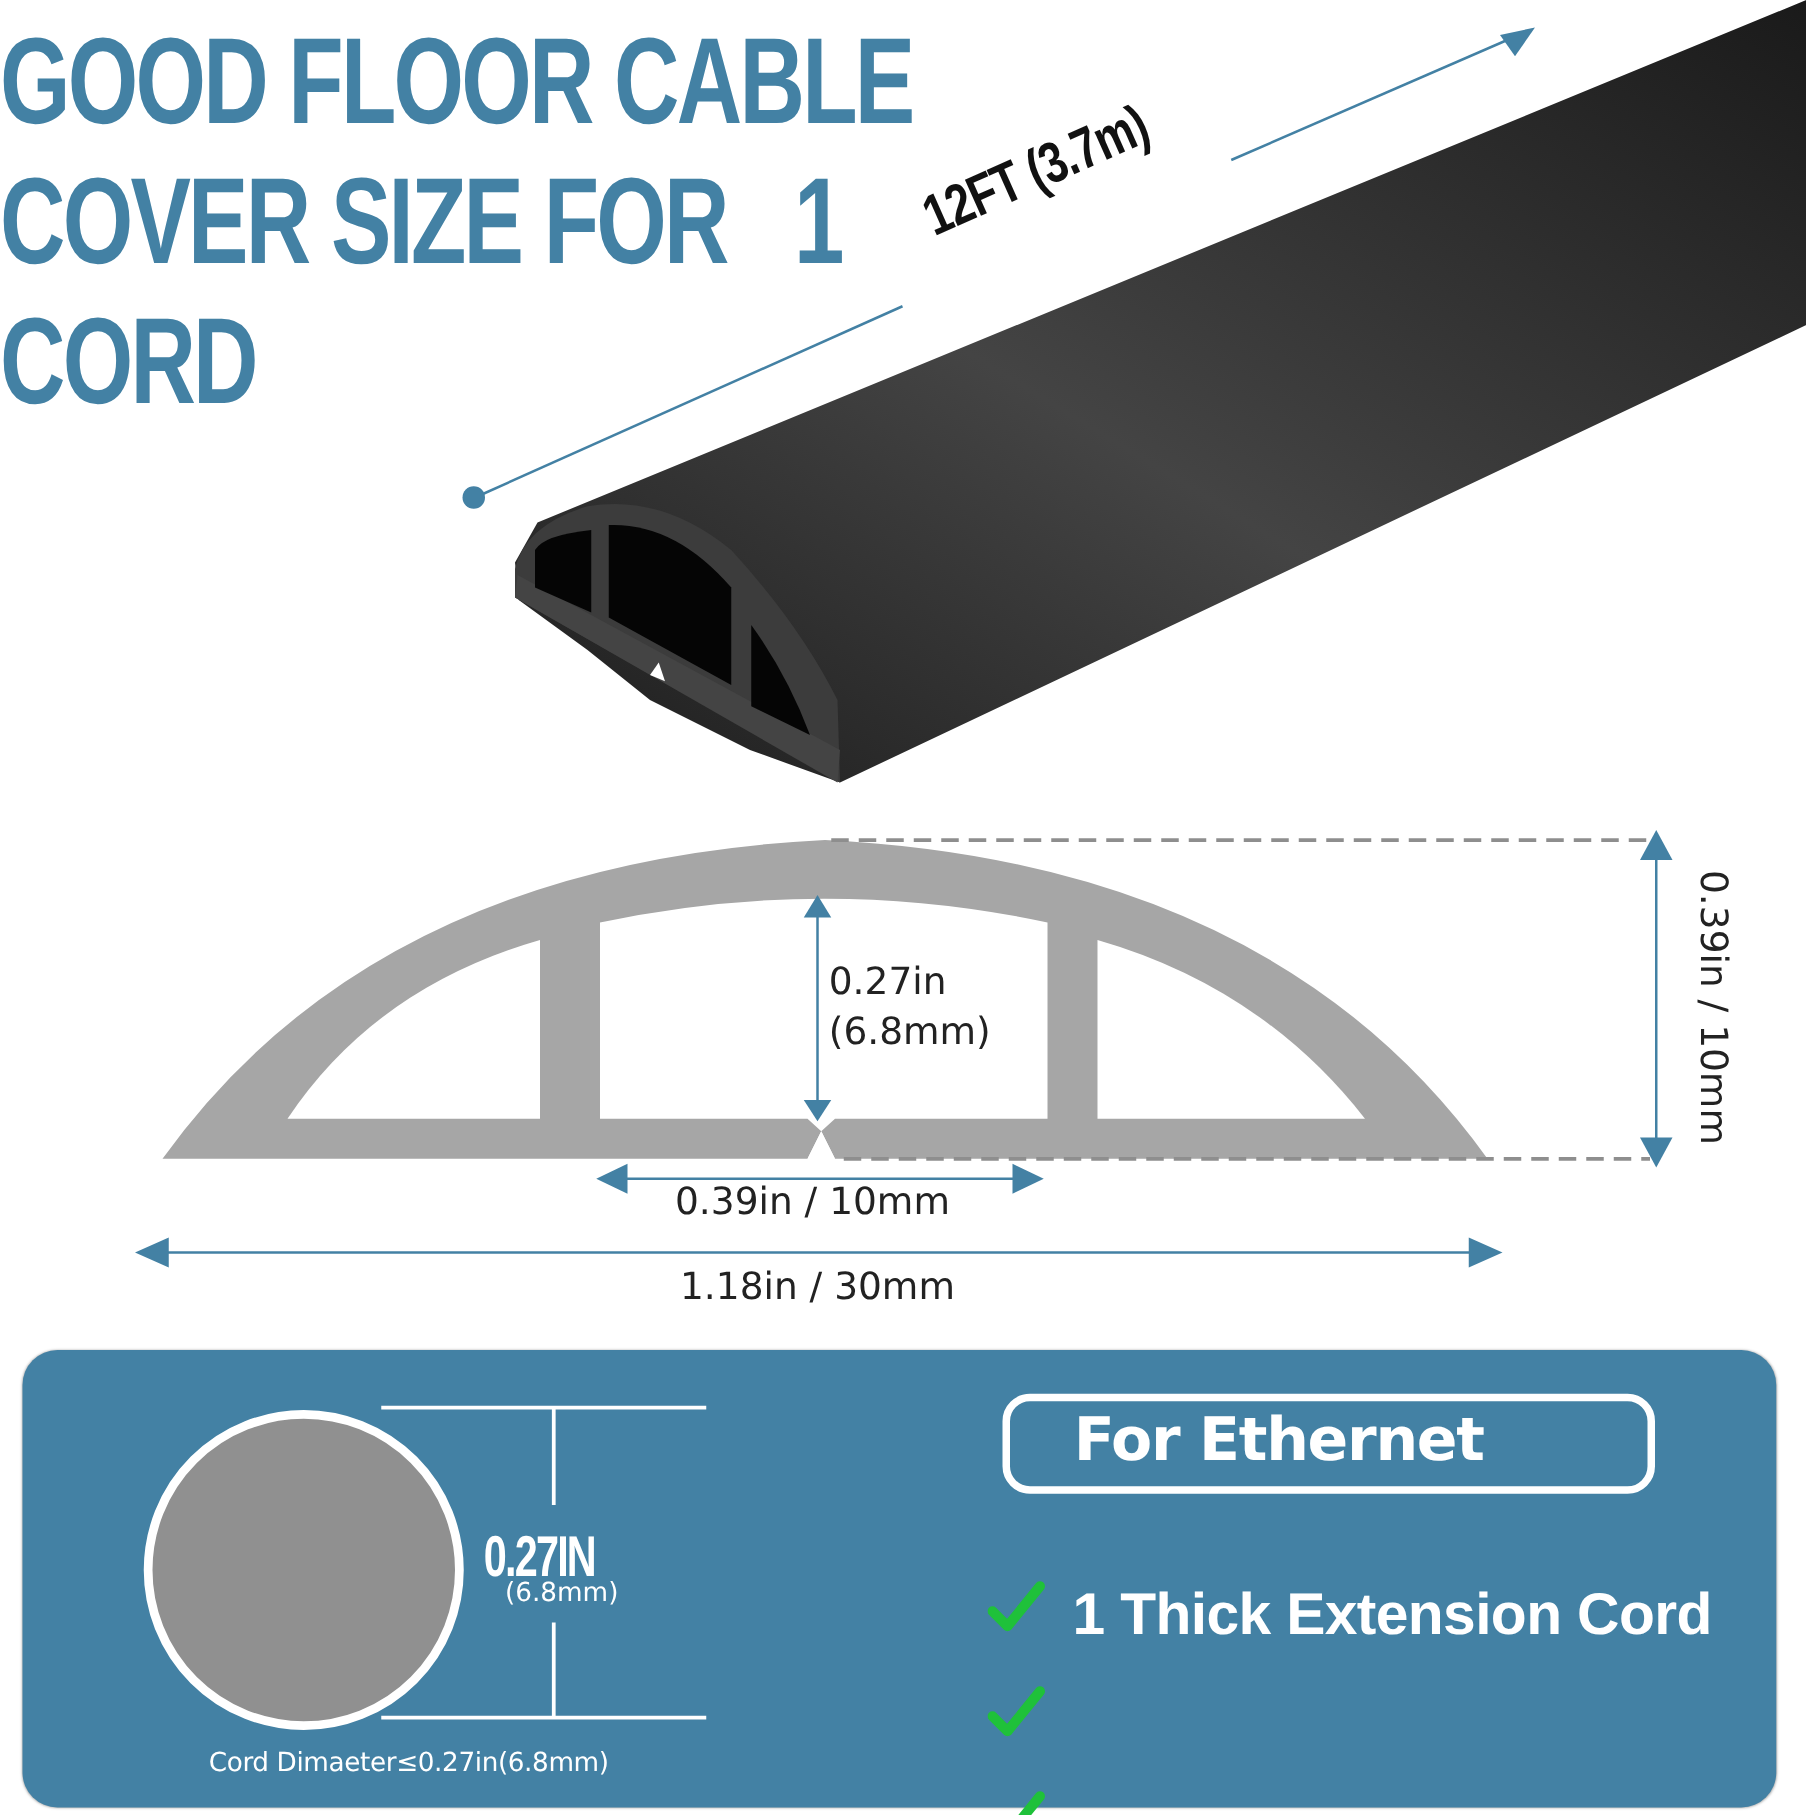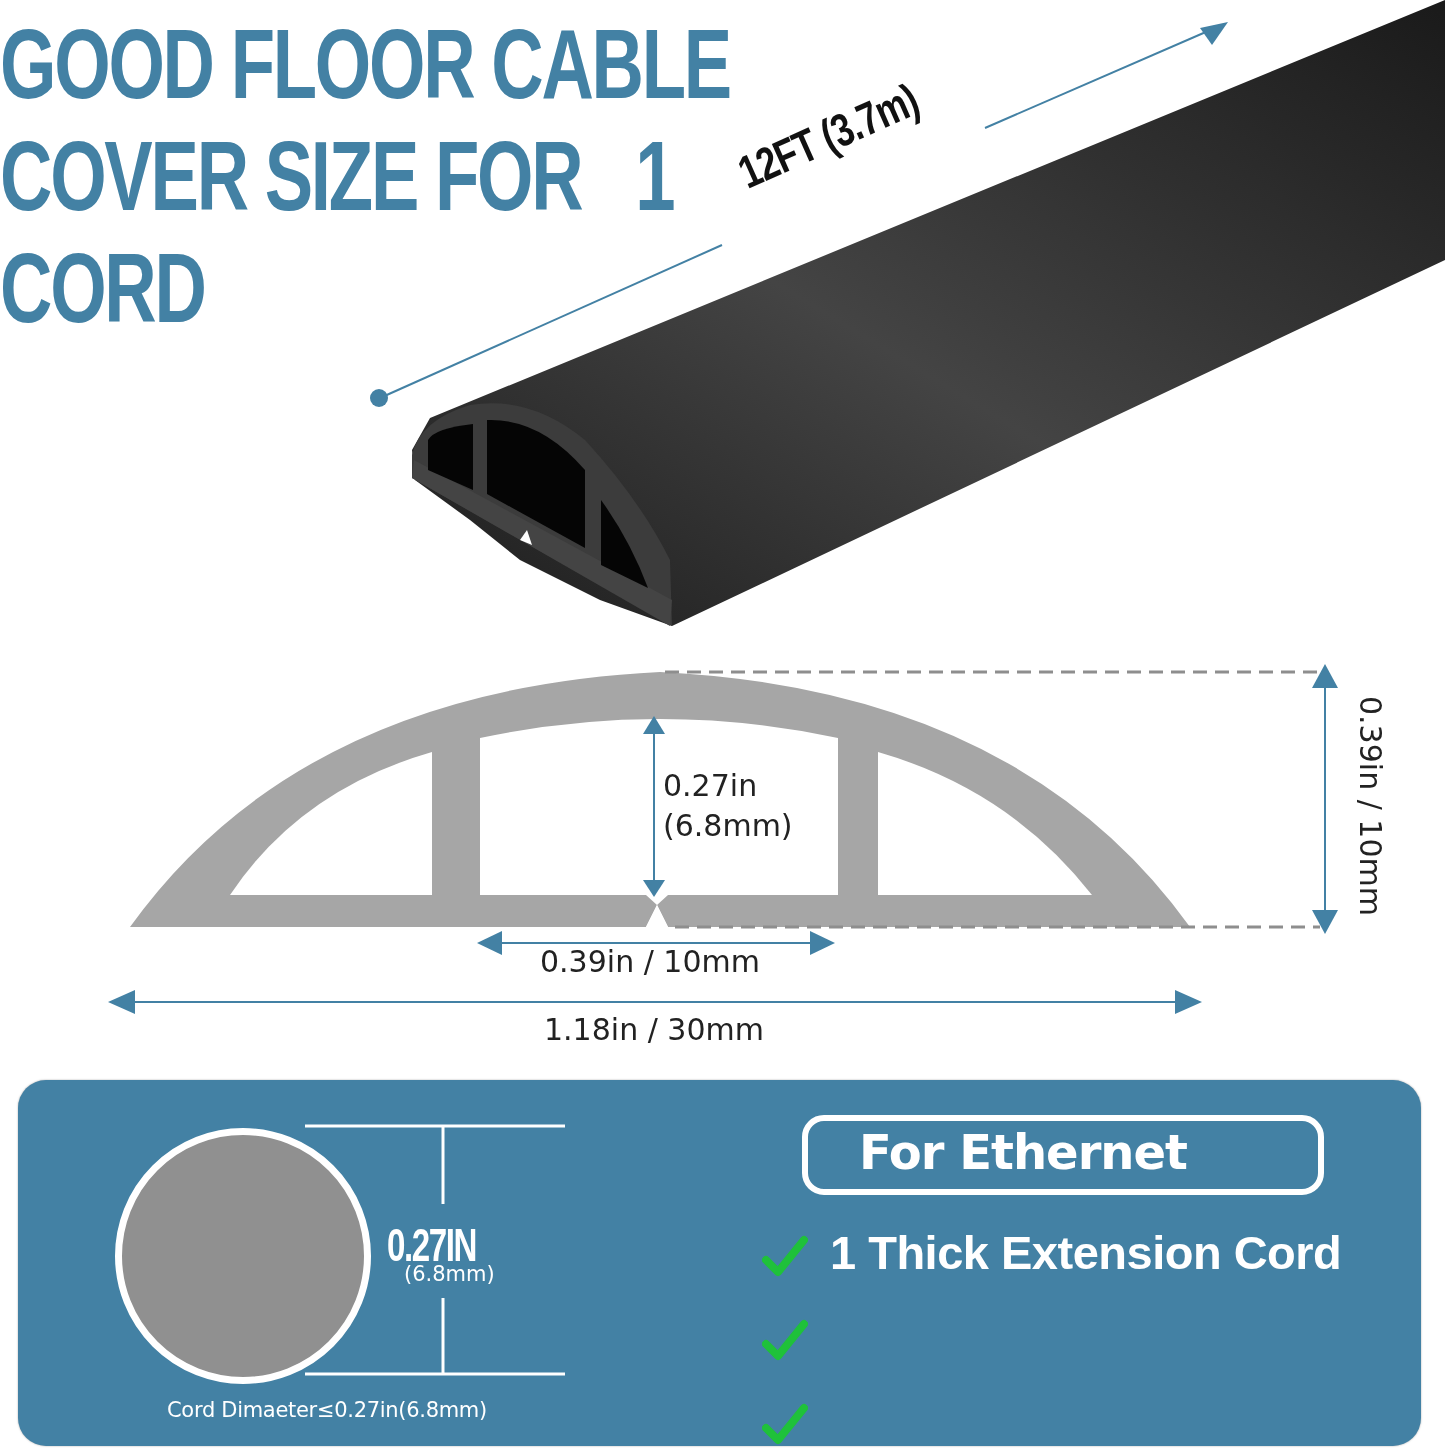--- a/index.html
+++ b/index.html
@@ -25,21 +25,21 @@
     
     .panel { left: 18px; top: 1080px; width: 1403px; height: 366px; background: #4381a4; border-radius: 28px; box-shadow: 0 0 2px rgba(0,0,0,0.35); }
     .cord-circle { left: 115px; top: 1128px; width: 242px; height: 242px; border-radius: 50%; background: #909090; border: 7px solid #ffffff; }
     .cord-label-big { left: 387px; top: 1218px; color: #ffffff; font-weight: 700; font-size: 46px; letter-spacing: -2px; transform: scaleX(0.72); transform-origin: left top; white-space: nowrap; }
     .cord-label-small { left: 404px; top: 1262px; color: #ffffff; font-family: "DejaVu Sans", sans-serif; font-size: 21px; white-space: nowrap; }
     .cord-caption { left: 167px; top: 1398px; color: #ffffff; font-family: "DejaVu Sans", sans-serif; font-size: 21px; white-space: nowrap; letter-spacing: -0.3px; }
 
     .ref-box { left: 802px; top: 1115px; width: 522px; height: 80px; border: 6px solid #ffffff; border-radius: 22px; box-sizing: border-box; }
     .ref-title { left: 802px; top: 1124px; width: 522px; text-align: center; color: #ffffff; font-family: "DejaVu Sans", sans-serif; font-weight: 700; font-size: 48px; letter-spacing: -1px; transform: translateX(-40px); }
 
-    .check-item { left: 762px; height: 64px; display: flex; align-items: flex-end; }
+    .check-item { left: 790px; height: 64px; display: flex; align-items: flex-start; margin-top: 47px; }
     .check-icon { width: 46px; height: 46px; margin-right: 22px; }
     .check-text { color: #ffffff; font-family: "Liberation Sans", sans-serif; font-weight: 700; font-size: 47px; white-space: nowrap; letter-spacing: -0.5px; }
   </style>
 </head>
 <body>
 
 <div class="abs headline">
   <div>GOOD FLOOR CABLE</div>
   <div>COVER SIZE FOR   1</div>
   <div>CORD</div>

